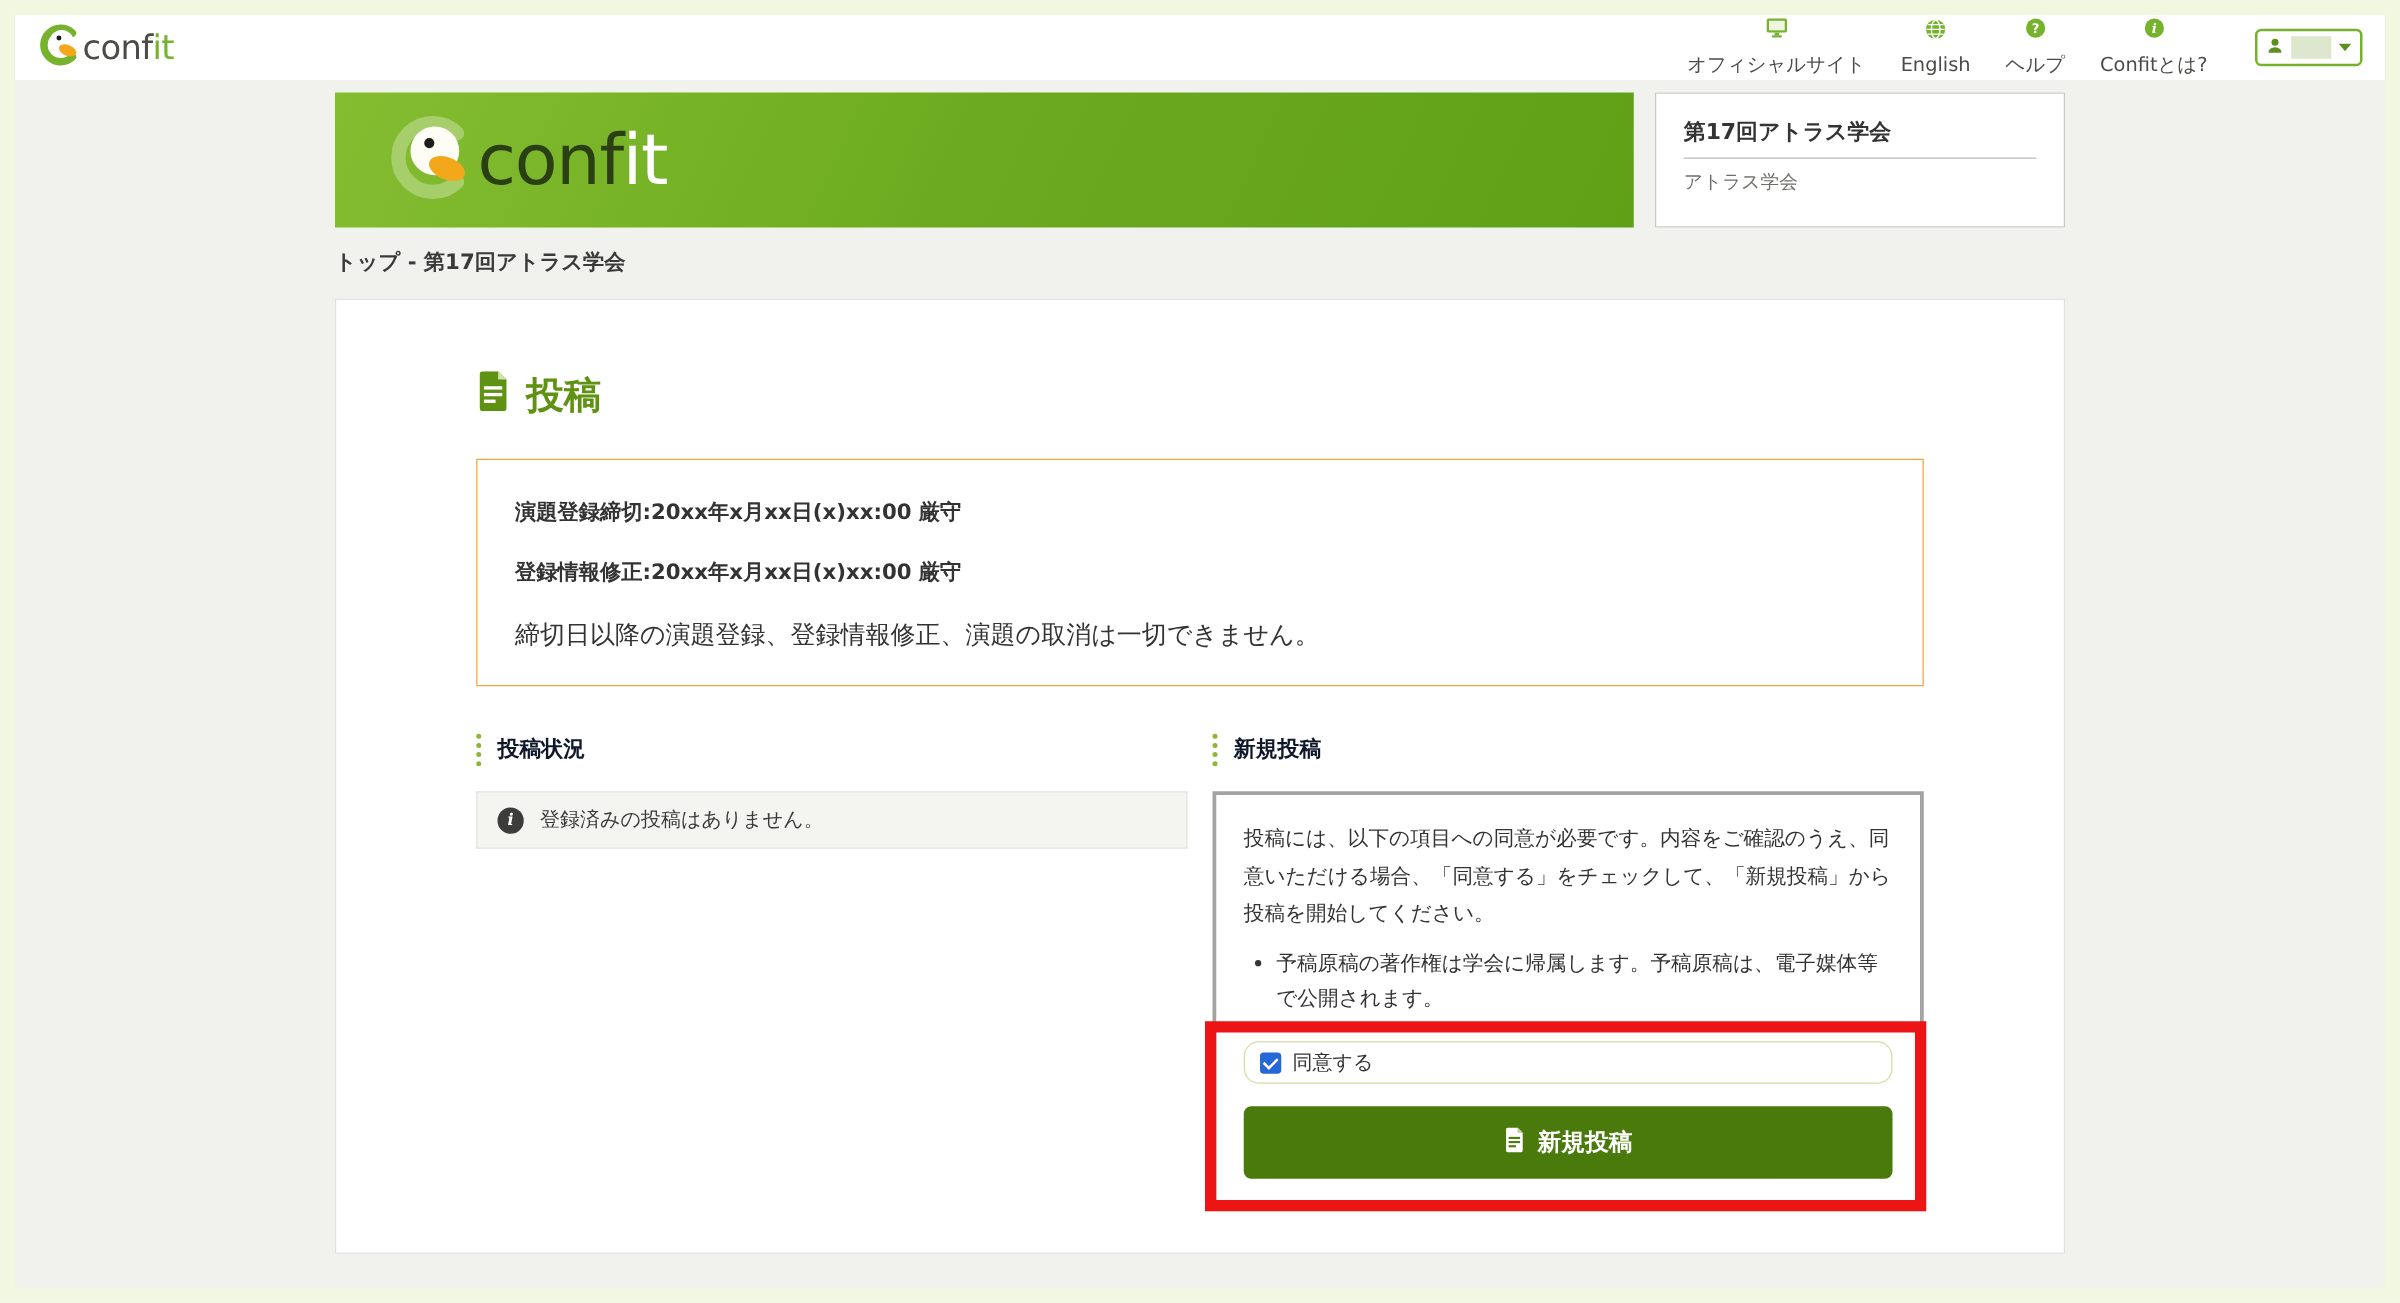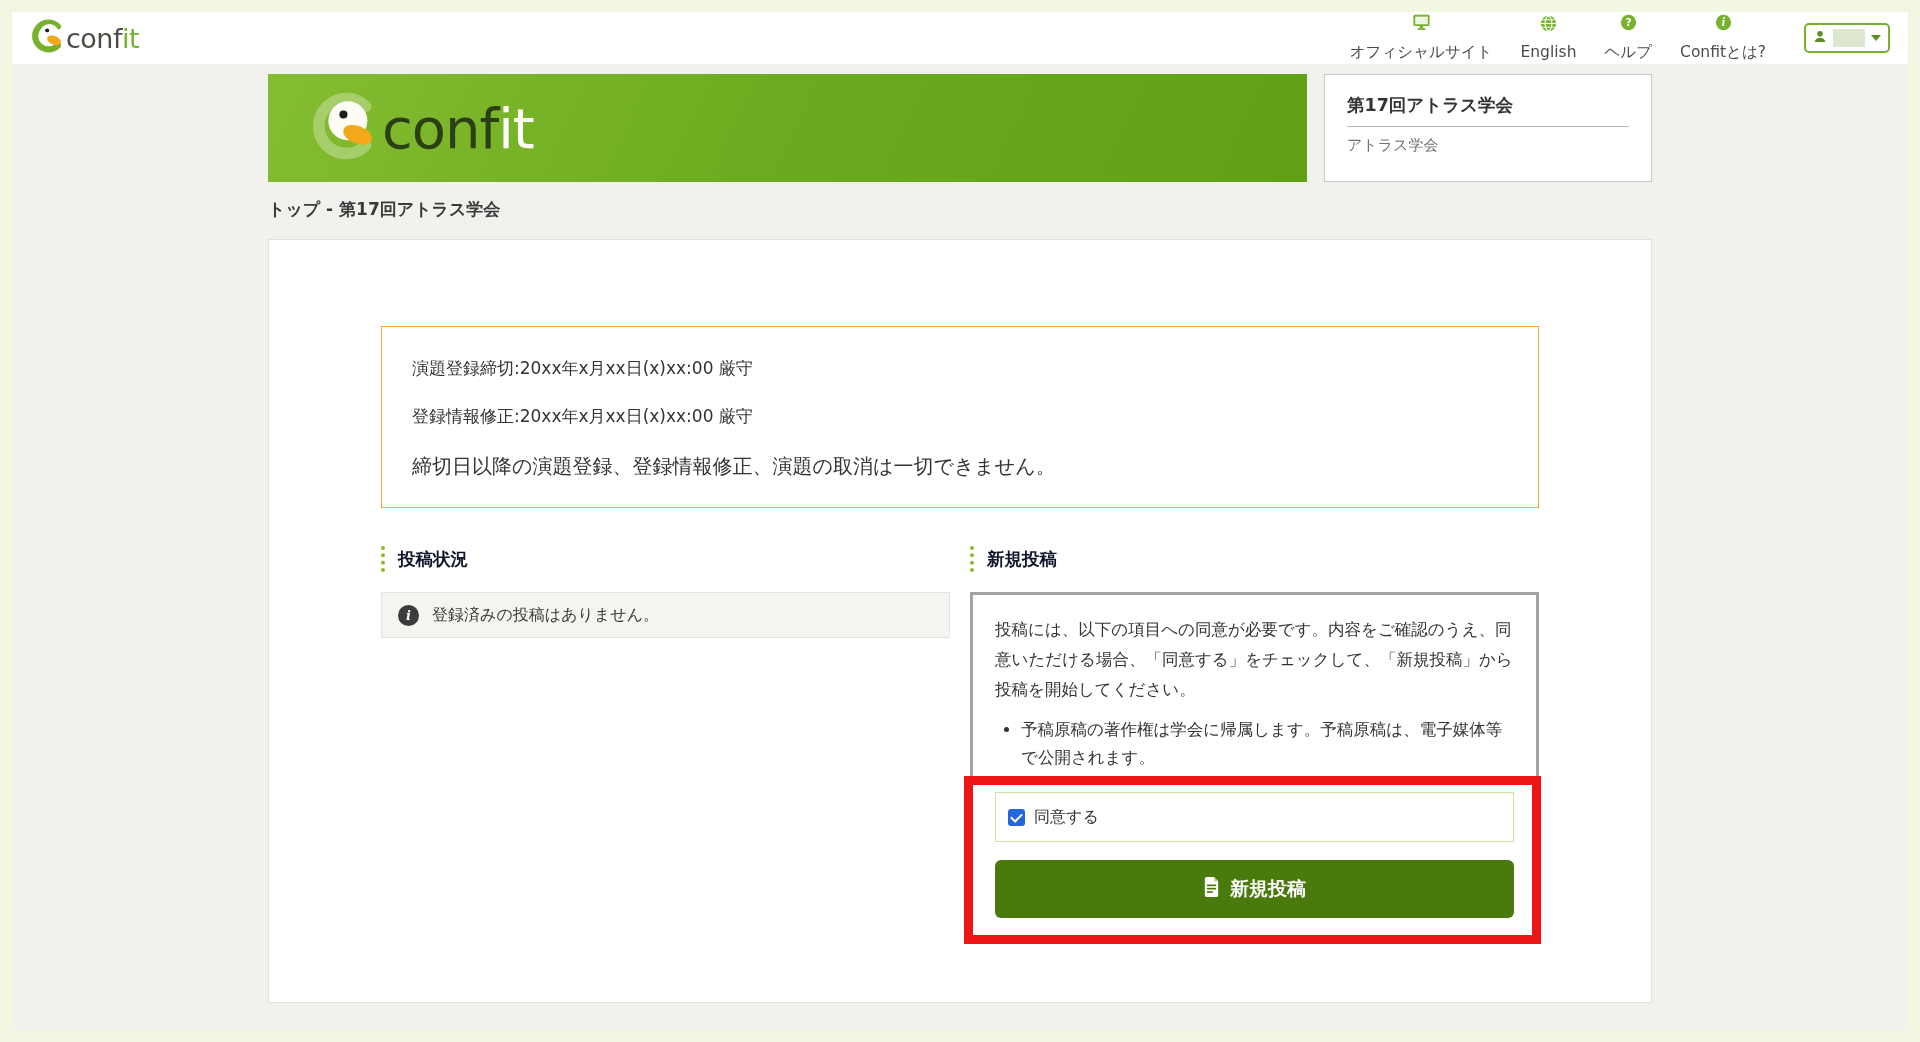--- a/index.html
+++ b/index.html
@@ -49,21 +49,21 @@
   .event-box .ev-sub { font-size:15px; color:#6f6f6a; margin-top:9px; }
 
   .breadcrumb { margin-top:16px; font-size:17px; font-weight:bold; color:#3a3a3a; }
 
   .panel { margin-top:18px; height:764px; background:#fff; border:1px solid #e1e1dd; padding:56px 112px 0; }
 
   .page-title { display:flex; align-items:center; gap:13px; color:#5f9212; font-size:30px; font-weight:bold; }
 
   .notice { margin-top:30px; border:1px solid #efa83b; background:#fff; padding:30px 30px 2px; }
   .notice p { margin:0 0 25px; font-size:17px; }
-  .notice .b { font-weight:normal; }
+  .notice .b { font-weight:bold; }
   .notice .r { font-weight:normal; font-size:20px; }
 
   .cols { display:flex; gap:20px; margin-top:38px; }
   .col { flex:1; min-width:0; }
   .sec-h {
     font-size:17.5px; font-weight:bold; color:#0f172a;
     padding-left:13px; border-left:4px dotted #8ab92f; line-height:1.5;
   }
   .infobox {
     margin-top:20px; background:#f4f4f1; border:1px solid #e4e4e0; height:46px;
@@ -76,21 +76,21 @@
   }
   .infobox .msg { font-size:16px; color:#3a3a3a; }
 
   .agree-box { margin-top:20px; background:#fff; border:3px solid #a3a3a3; padding:20px 22px 20px; }
   .agree-box .desc { font-size:16.5px; line-height:1.8; color:#333; margin:0; }
   .agree-box ul { margin:12px 0 0; padding-left:26px; }
   .agree-box li { font-size:16.5px; line-height:1.7; color:#333; }
 
   .agree-area { position:relative; margin-top:20px; }
   .agree-field {
-    height:50px; border:1px solid #d8dca4; border-radius:0; background:#fff;
+    height:34px; border:1px solid #d8dca4; border-radius:12px; background:#fff;
     display:flex; align-items:center; gap:9px; padding:0 12px; cursor:pointer;
   }
   .cb {
     width:17px; height:17px; background:#2367d9; border-radius:3px; position:relative; flex:0 0 auto;
   }
   .cb::after {
     content:""; position:absolute; left:5px; top:2px; width:5px; height:9px;
     border:solid #fff; border-width:0 2.4px 2.4px 0; transform:rotate(45deg);
   }
   .agree-field .lbl { font-size:16px; color:#333; }
@@ -196,20 +196,32 @@
         <div class="event-box">
           <div class="ev-title">第17回アトラス学会</div>
           <div class="ev-sub">アトラス学会</div>
         </div>
       </div>
 
       <div class="breadcrumb">トップ - 第17回アトラス学会</div>
 
       <div class="panel">
 
+        <div class="page-title">
+          <span>
+            <svg width="27" height="32" viewBox="0 0 20 24">
+              <path d="M2 0 h11 l5 5 v17 a2 2 0 0 1 -2 2 h-12 a2 2 0 0 1 -2 -2 v-20 a2 2 0 0 1 2 -2 z" fill="#5f9212"></path>
+              <path d="M13 0 l5 5 h-5 z" fill="#cfe3a8"></path>
+              <rect x="4.5" y="9" width="11" height="2" fill="#fff"></rect>
+              <rect x="4.5" y="13" width="11" height="2" fill="#fff"></rect>
+              <rect x="4.5" y="17" width="7" height="2" fill="#fff"></rect>
+            </svg>
+          </span>
+          <span>投稿</span>
+        </div>
 
         <div class="notice">
           <p class="b">演題登録締切:20xx年x月xx日(x)xx:00 厳守</p>
           <p class="b">登録情報修正:20xx年x月xx日(x)xx:00 厳守</p>
           <p class="r">締切日以降の演題登録、登録情報修正、演題の取消は一切できません。</p>
         </div>
 
         <div class="cols">
 
           <div class="col">

